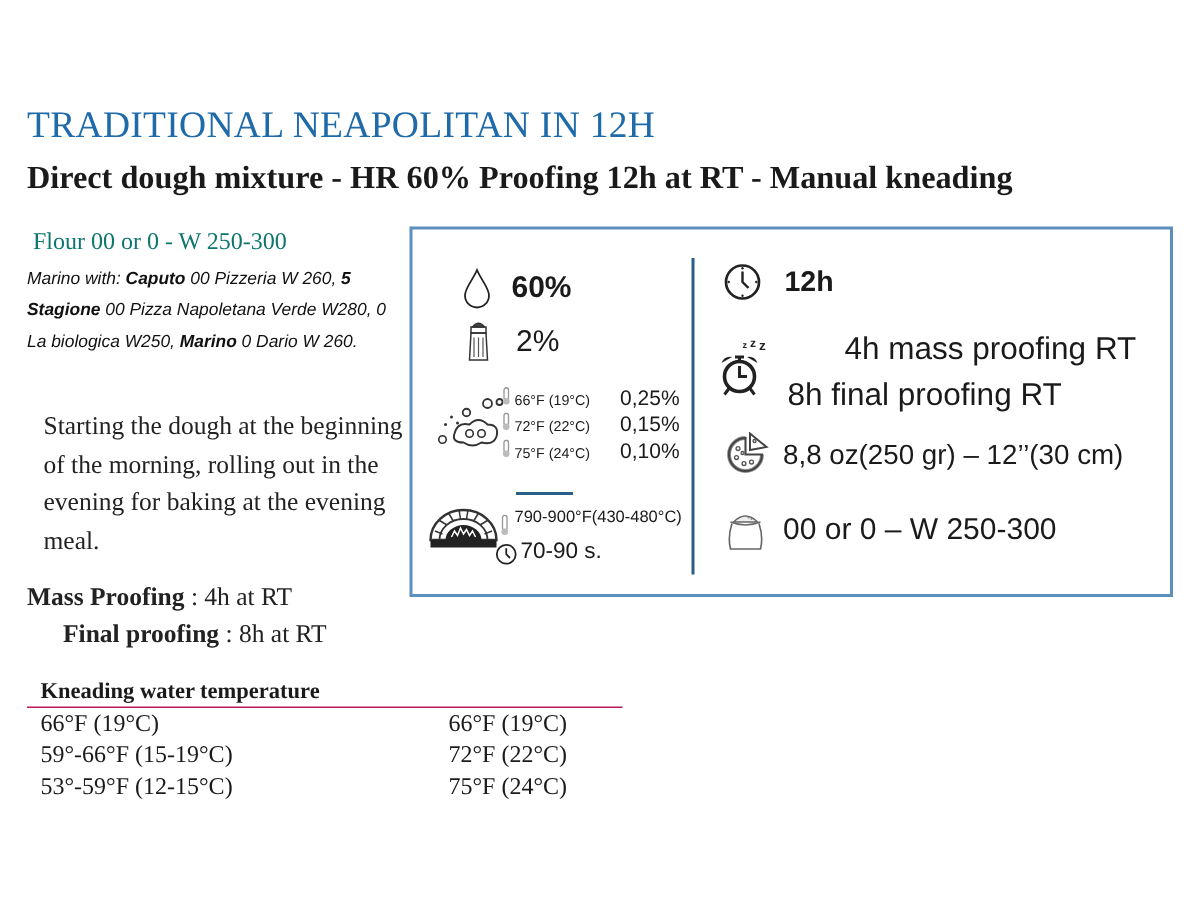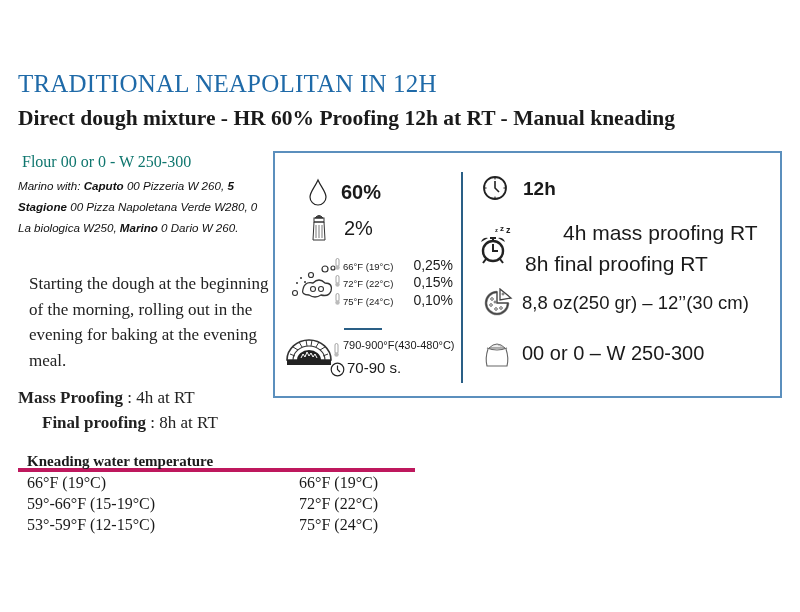--- a/index.html
+++ b/index.html
@@ -33,21 +33,21 @@
     font-size: 17px; line-height: 25.5px; color: #222; margin-left: 11px;
   }
   .proof-line {
     position: absolute; left: 18px; font-size: 17px; color: #222; white-space: nowrap;
   }
   .proof-line b { font-weight: bold; }
 
   .temp-table { position: absolute; left: 18px; top: 452px; width: 397px; }
   .temp-table .thead {
     display: flex; font-weight: bold; font-size: 15px; padding-left: 9px;
-    border-bottom: 4px solid #be185d; height: 20px; line-height: 18px;
+    border-bottom: 1px solid #be185d; height: 20px; line-height: 18px;
   }
   .temp-table .trow { display: flex; font-size: 16px; padding-left: 9px; height: 21px; line-height: 21px; }
   .col1 { width: 272px; }
   .col2 { flex: 1; }
 
   .card {
     position: absolute; left: 273px; top: 151px; width: 509px; height: 247px;
     border: 2px solid #5b8fbd; background: #fff;
     font-family: "Liberation Sans", sans-serif;
     padding-left: 20px;

